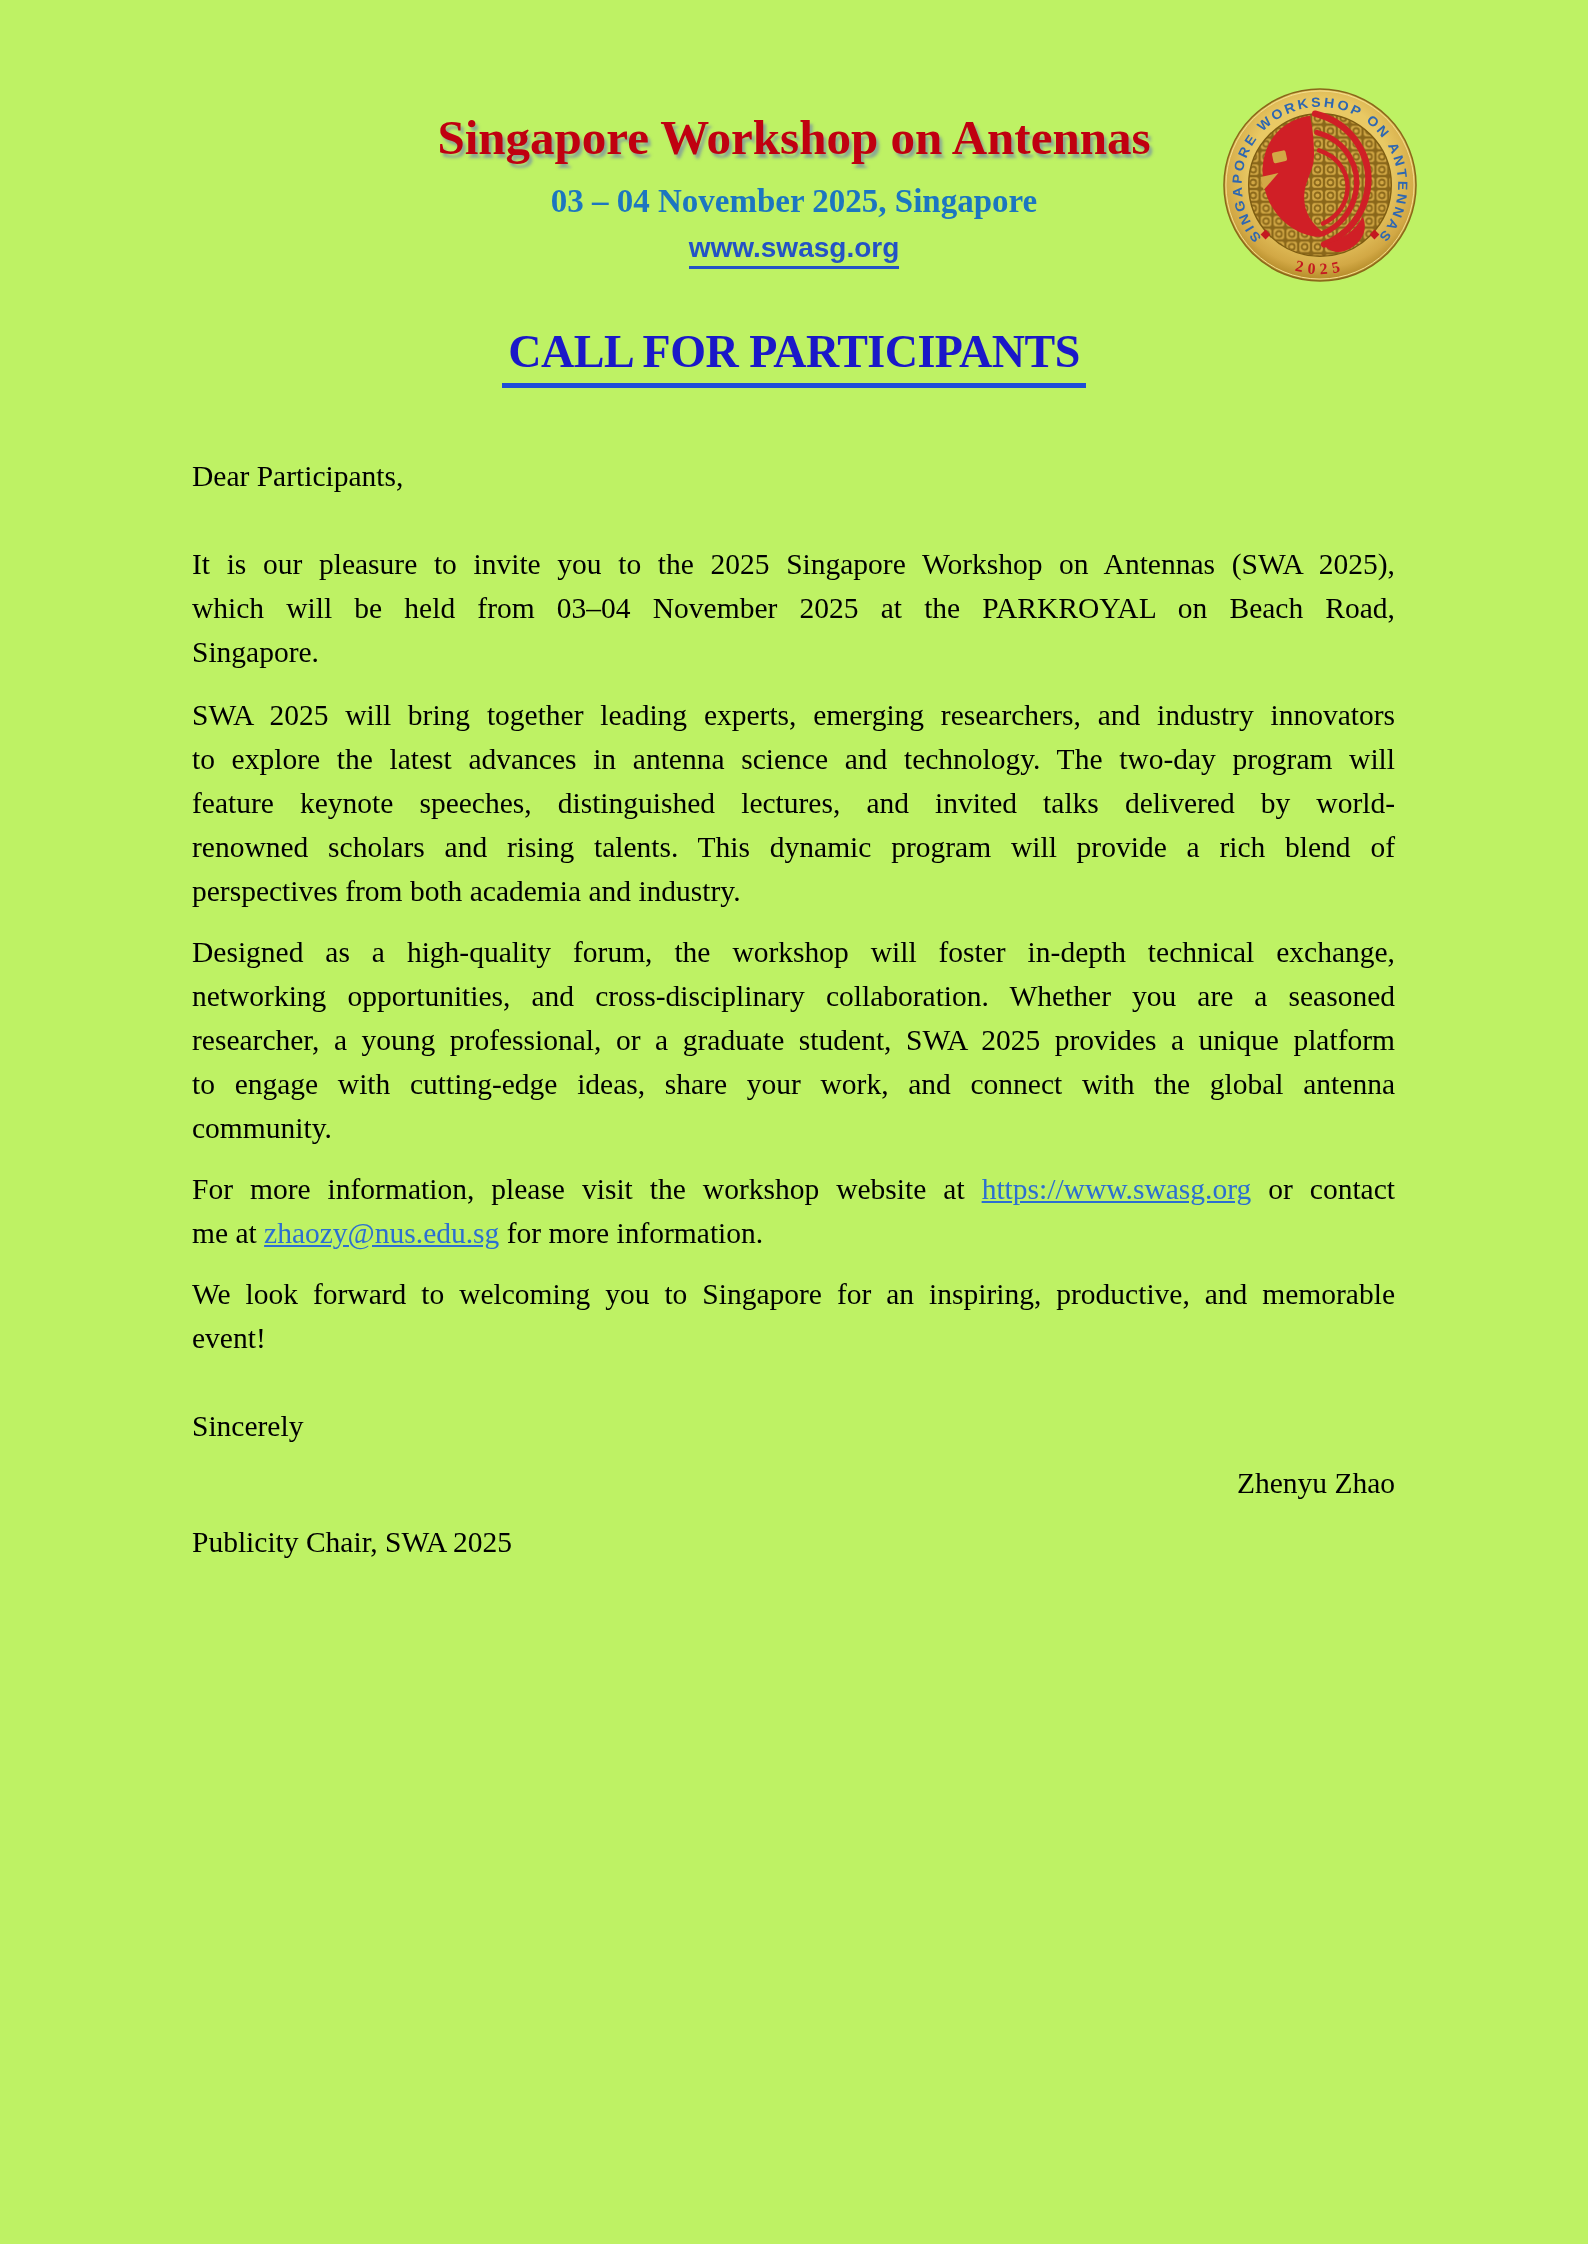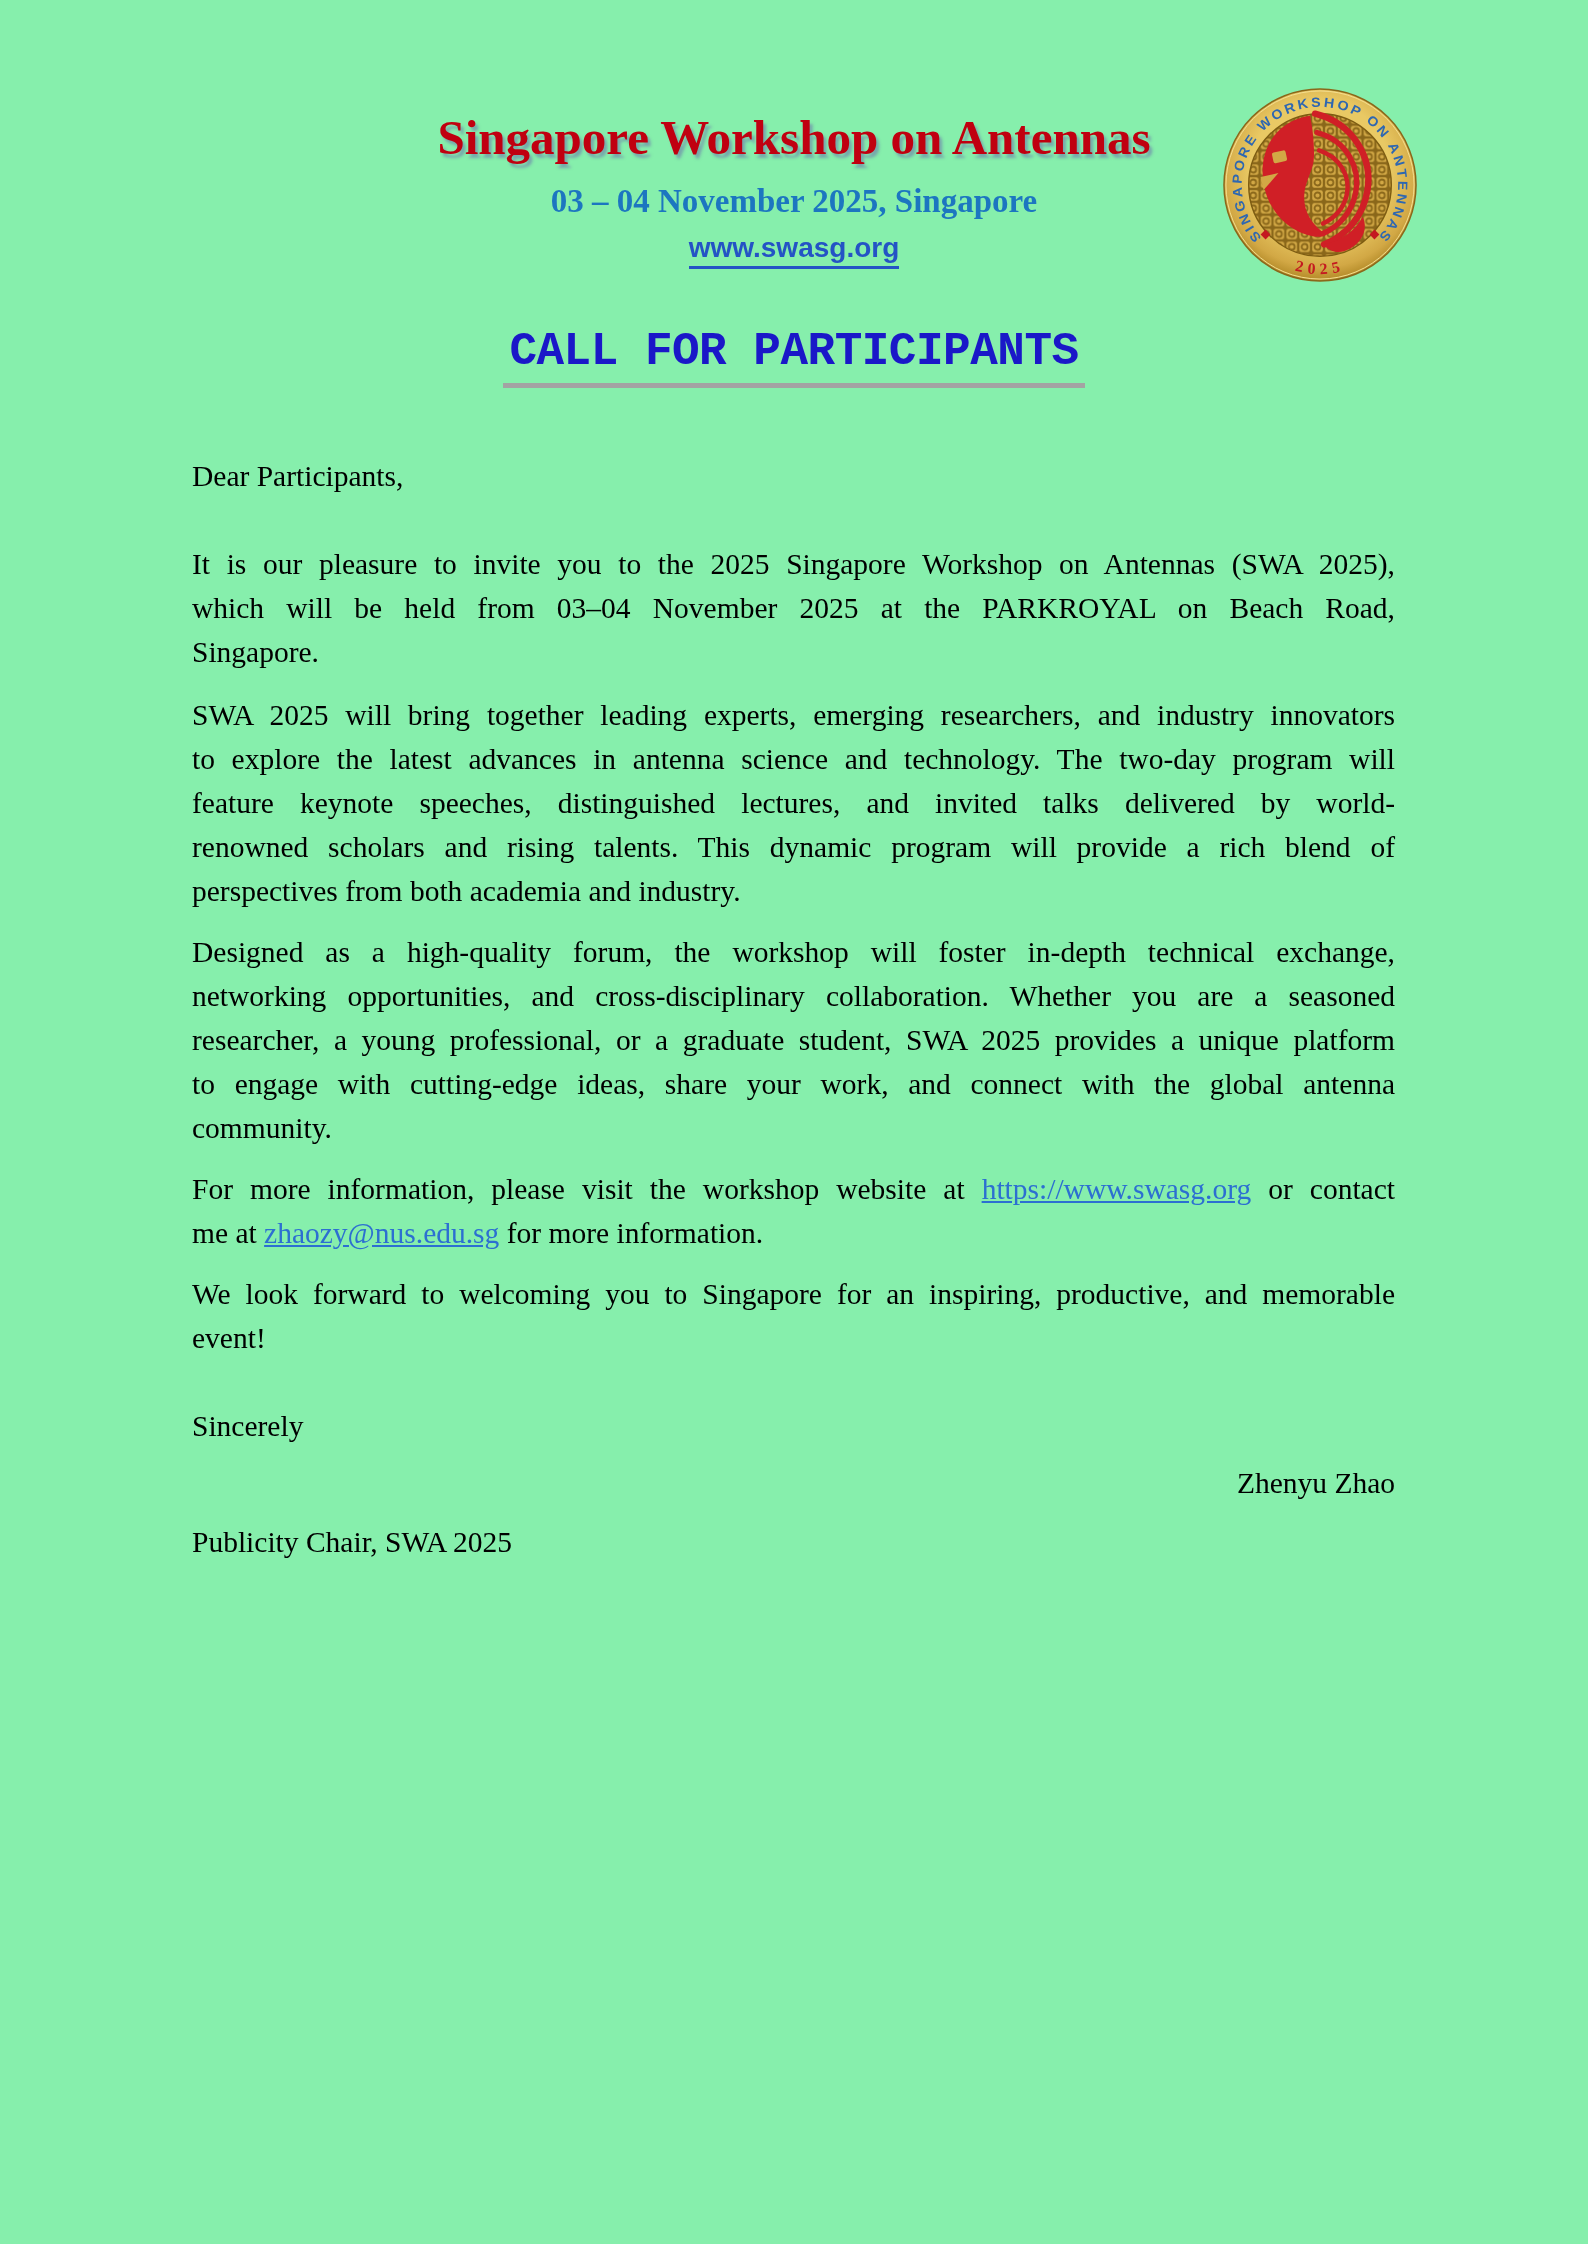--- a/index.html
+++ b/index.html
@@ -1,19 +1,19 @@
 <!DOCTYPE html>
 <html><head>
 <meta charset="utf-8">
 <style>
   html,body{margin:0;padding:0;background:#e8e8e8;}
   .page{
     position:relative;
     width:1588px;height:2244px;
-    background:#86efac;
+    background:#bef264;
     margin:0 auto;
     font-family:"Liberation Serif", serif;
     color:#000;
     overflow:hidden;
   }
   
   .hdr-title{
     position:absolute;top:110px;left:0;width:100%;
     text-align:center;
     font-size:49px;font-weight:bold;line-height:56px;
@@ -42,24 +42,23 @@
   .logo{position:absolute;left:1221px;top:86px;width:198px;height:198px;}
   
   .callwrap{
     position:absolute;top:326px;left:0;width:100%;
     text-align:center;
   }
   .call{
     display:inline-block;
     font-size:46px;font-weight:bold;line-height:52px;
     color:#1A18C8;
-    border-bottom:5px solid #a3a3a3;
+    border-bottom:5px solid #1d4ed8;
     padding:0 6px 5px 6px;
     letter-spacing:-0.5px;
-    font-family:Liberation Mono, monospace;
   }
   
   .body{
     position:absolute;left:192px;top:454px;width:1203px;
     font-size:29.5px;line-height:44px;
     color:#000;
     font-family:Liberation Serif, serif;
   }
   .para{margin:0 0 17px 0;}
   .para.salut{margin-bottom:44px;}

